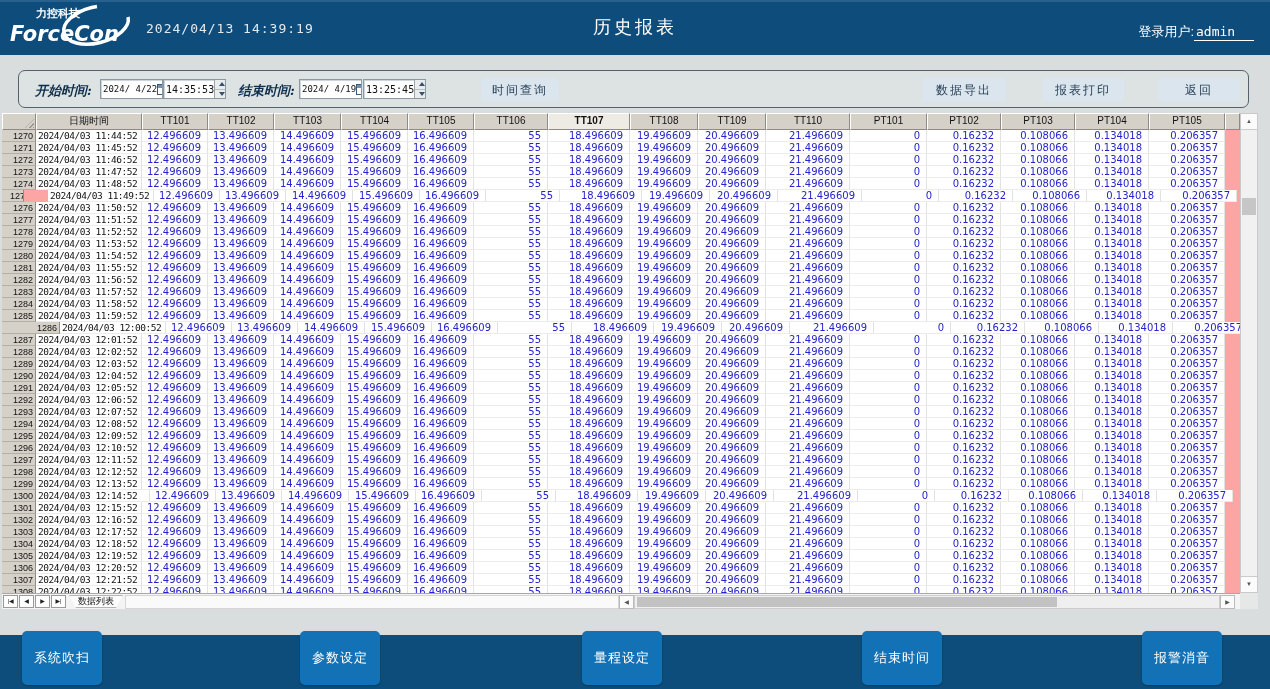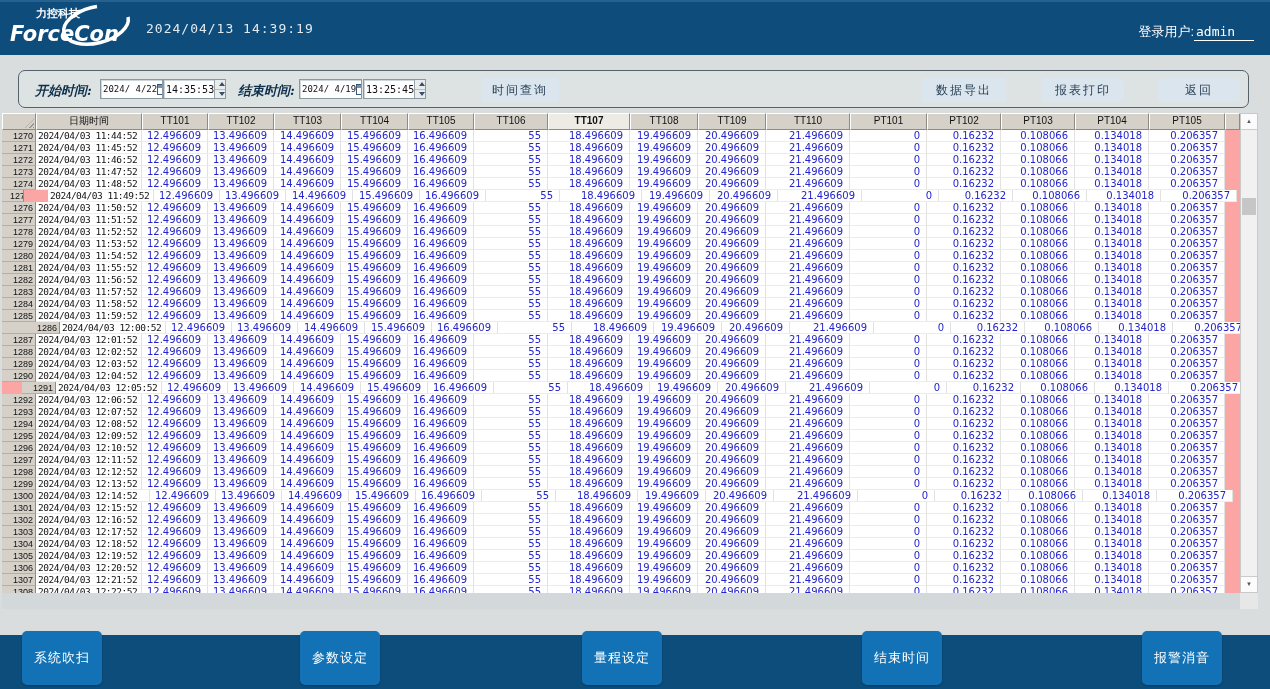--- a/index.html
+++ b/index.html
@@ -101,20 +101,21 @@
 </head>
 <body>
 
 <div class="top-header">
   <svg class="logo" viewBox="0 0 125 50">
     <ellipse cx="88" cy="21" rx="33" ry="18" fill="none" stroke="#ffffff" stroke-width="3.5" transform="rotate(-14 88 21)" stroke-dasharray="128 40"></ellipse>
     <text x="28" y="13" font-size="11" font-weight="bold" fill="#ffffff" font-family="DejaVu Sans, sans-serif">力控科技</text>
     <text x="2" y="37" font-size="21" font-weight="bold" font-style="italic" fill="#ffffff" font-family="DejaVu Sans, sans-serif">ForceCon</text>
   </svg>
   <div class="hdr-datetime">2024/04/13 14:39:19</div>
+  <div class="hdr-title">历史报表</div>
   <div class="hdr-login">
     <span>登录用户:</span><span class="login-user">admin</span>
   </div>
 </div>
 
 <div class="toolbar">
   <span class="tb-label" style="left:16px">开始时间:</span>
 
   <div class="field" style="left:81px;width:63px">
     <span class="txt">2024/ 4/22</span>
@@ -575,21 +576,21 @@
         <div class="gb-cell val" style="width: 68px;">19.496609</div>
         <div class="gb-cell val" style="width: 68px;">20.496609</div>
         <div class="gb-cell val" style="width: 84px;">21.496609</div>
         <div class="gb-cell val" style="width: 77px;">0</div>
         <div class="gb-cell val" style="width: 74px;">0.16232</div>
         <div class="gb-cell val" style="width: 74px;">0.108066</div>
         <div class="gb-cell val" style="width: 74px;">0.134018</div>
         <div class="gb-cell val" style="width: 76px;">0.206357</div>
       </div>
       <div class="gb-row">
-        <div class="gb-cell rownum" style="width: 34px; margin-left: 20px;">1291</div>
+        <div class="gb-cell rownum" style="width: 34px;">1291</div>
         <div class="gb-cell dt" style="width: 106px;">2024/04/03 12:05:52</div>
         <div class="gb-cell val" style="width: 66px;">12.496609</div>
         <div class="gb-cell val" style="width: 66px;">13.496609</div>
         <div class="gb-cell val" style="width: 67px;">14.496609</div>
         <div class="gb-cell val" style="width: 67px;">15.496609</div>
         <div class="gb-cell val" style="width: 66px;">16.496609</div>
         <div class="gb-cell val" style="width: 74px;">55</div>
         <div class="gb-cell val" style="width: 82px;">18.496609</div>
         <div class="gb-cell val" style="width: 68px;">19.496609</div>
         <div class="gb-cell val" style="width: 68px;">20.496609</div>
@@ -925,20 +926,36 @@
       </div>
     </div>
 
   <div class="vscroll">
     <div class="vs-btn up">▲</div>
     <div class="vs-thumb"></div>
     <div class="vs-btn down">▼</div>
   </div>
   <div class="corner-box"></div>
 
+  <div class="hstrip">
+
+    <span id="sheet-nav" style="display:flex">
+        <button class="nav-btn">|◀</button>
+        <button class="nav-btn">◀</button>
+        <button class="nav-btn">▶</button>
+        <button class="nav-btn">▶|</button>
+      </span>
+    <div class="sheet-tab">数据列表</div>
+    <div class="strip-blank"></div>
+    <button class="hs-arrow">◀</button>
+    <div class="hs-track">
+      <div class="hs-thumb"></div>
+    </div>
+    <button class="hs-arrow">▶</button>
+  </div>
 </div>
 
 <div class="bottom-band"></div>
 <div id="bottom-buttons">
     <button class="bottom-btn" style="left: 22px;">系统吹扫</button>
     <button class="bottom-btn" style="left: 300px;">参数设定</button>
     <button class="bottom-btn" style="left: 582px;">量程设定</button>
     <button class="bottom-btn" style="left: 862px;">结束时间</button>
     <button class="bottom-btn" style="left: 1142px;">报警消音</button>
   </div>

